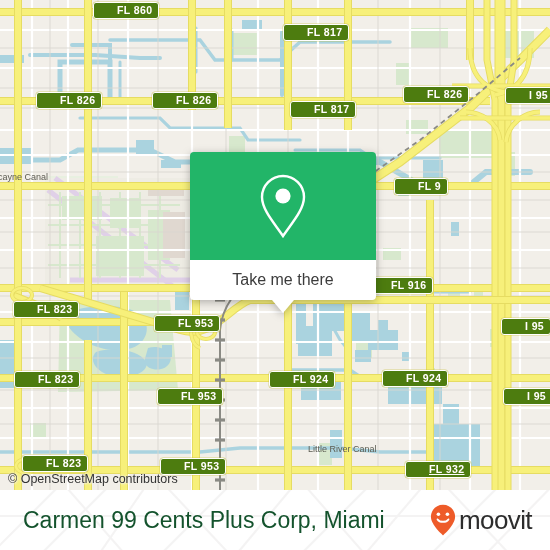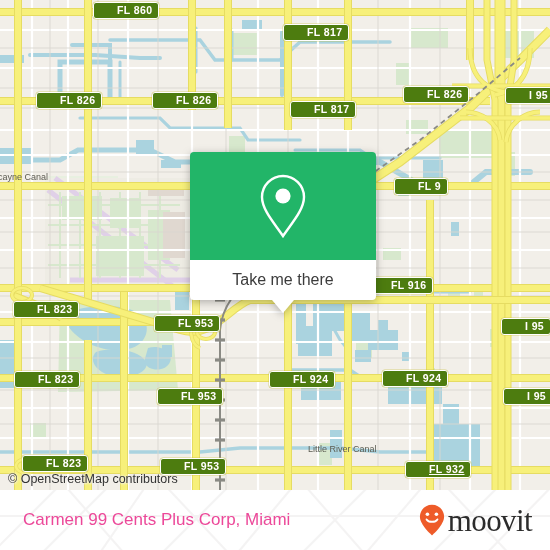--- a/index.html
+++ b/index.html
@@ -110,41 +110,40 @@
     background: #ffffff;
     display: flex;
     align-items: center;
     z-index: 30;
     overflow: hidden;
   }
   #footer-watermark { position:absolute; left:0; top:0; width:550px; height:60px; opacity:.55; }
   #footer-title {
     position: relative;
     margin-left: 23px;
-    font-size: 17px;
-    color: #ec4899;
+    font-size: 23px;
+    color: #14532d;
     white-space: nowrap;
     z-index: 2;
   }
   #brand {
     position: absolute;
     right: 18px;
     top: 50%;
     transform: translateY(-50%);
     display: flex;
     align-items: center;
     z-index: 2;
   }
   #brand-mark { width: 26px; height: 32px; margin-right: 3px; }
   #brand-name {
-    font-size: 31px;
+    font-size: 26px;
     color: #2c2c2c;
     letter-spacing: -0.6px;
     line-height: 31px;
-    font-family: Liberation Serif, serif;
   }
 </style>
 </head>
 <body>
 
 <div id="app">
 
   <div id="map">
     <svg id="map-svg" viewBox="0 0 550 490">
       <defs>

